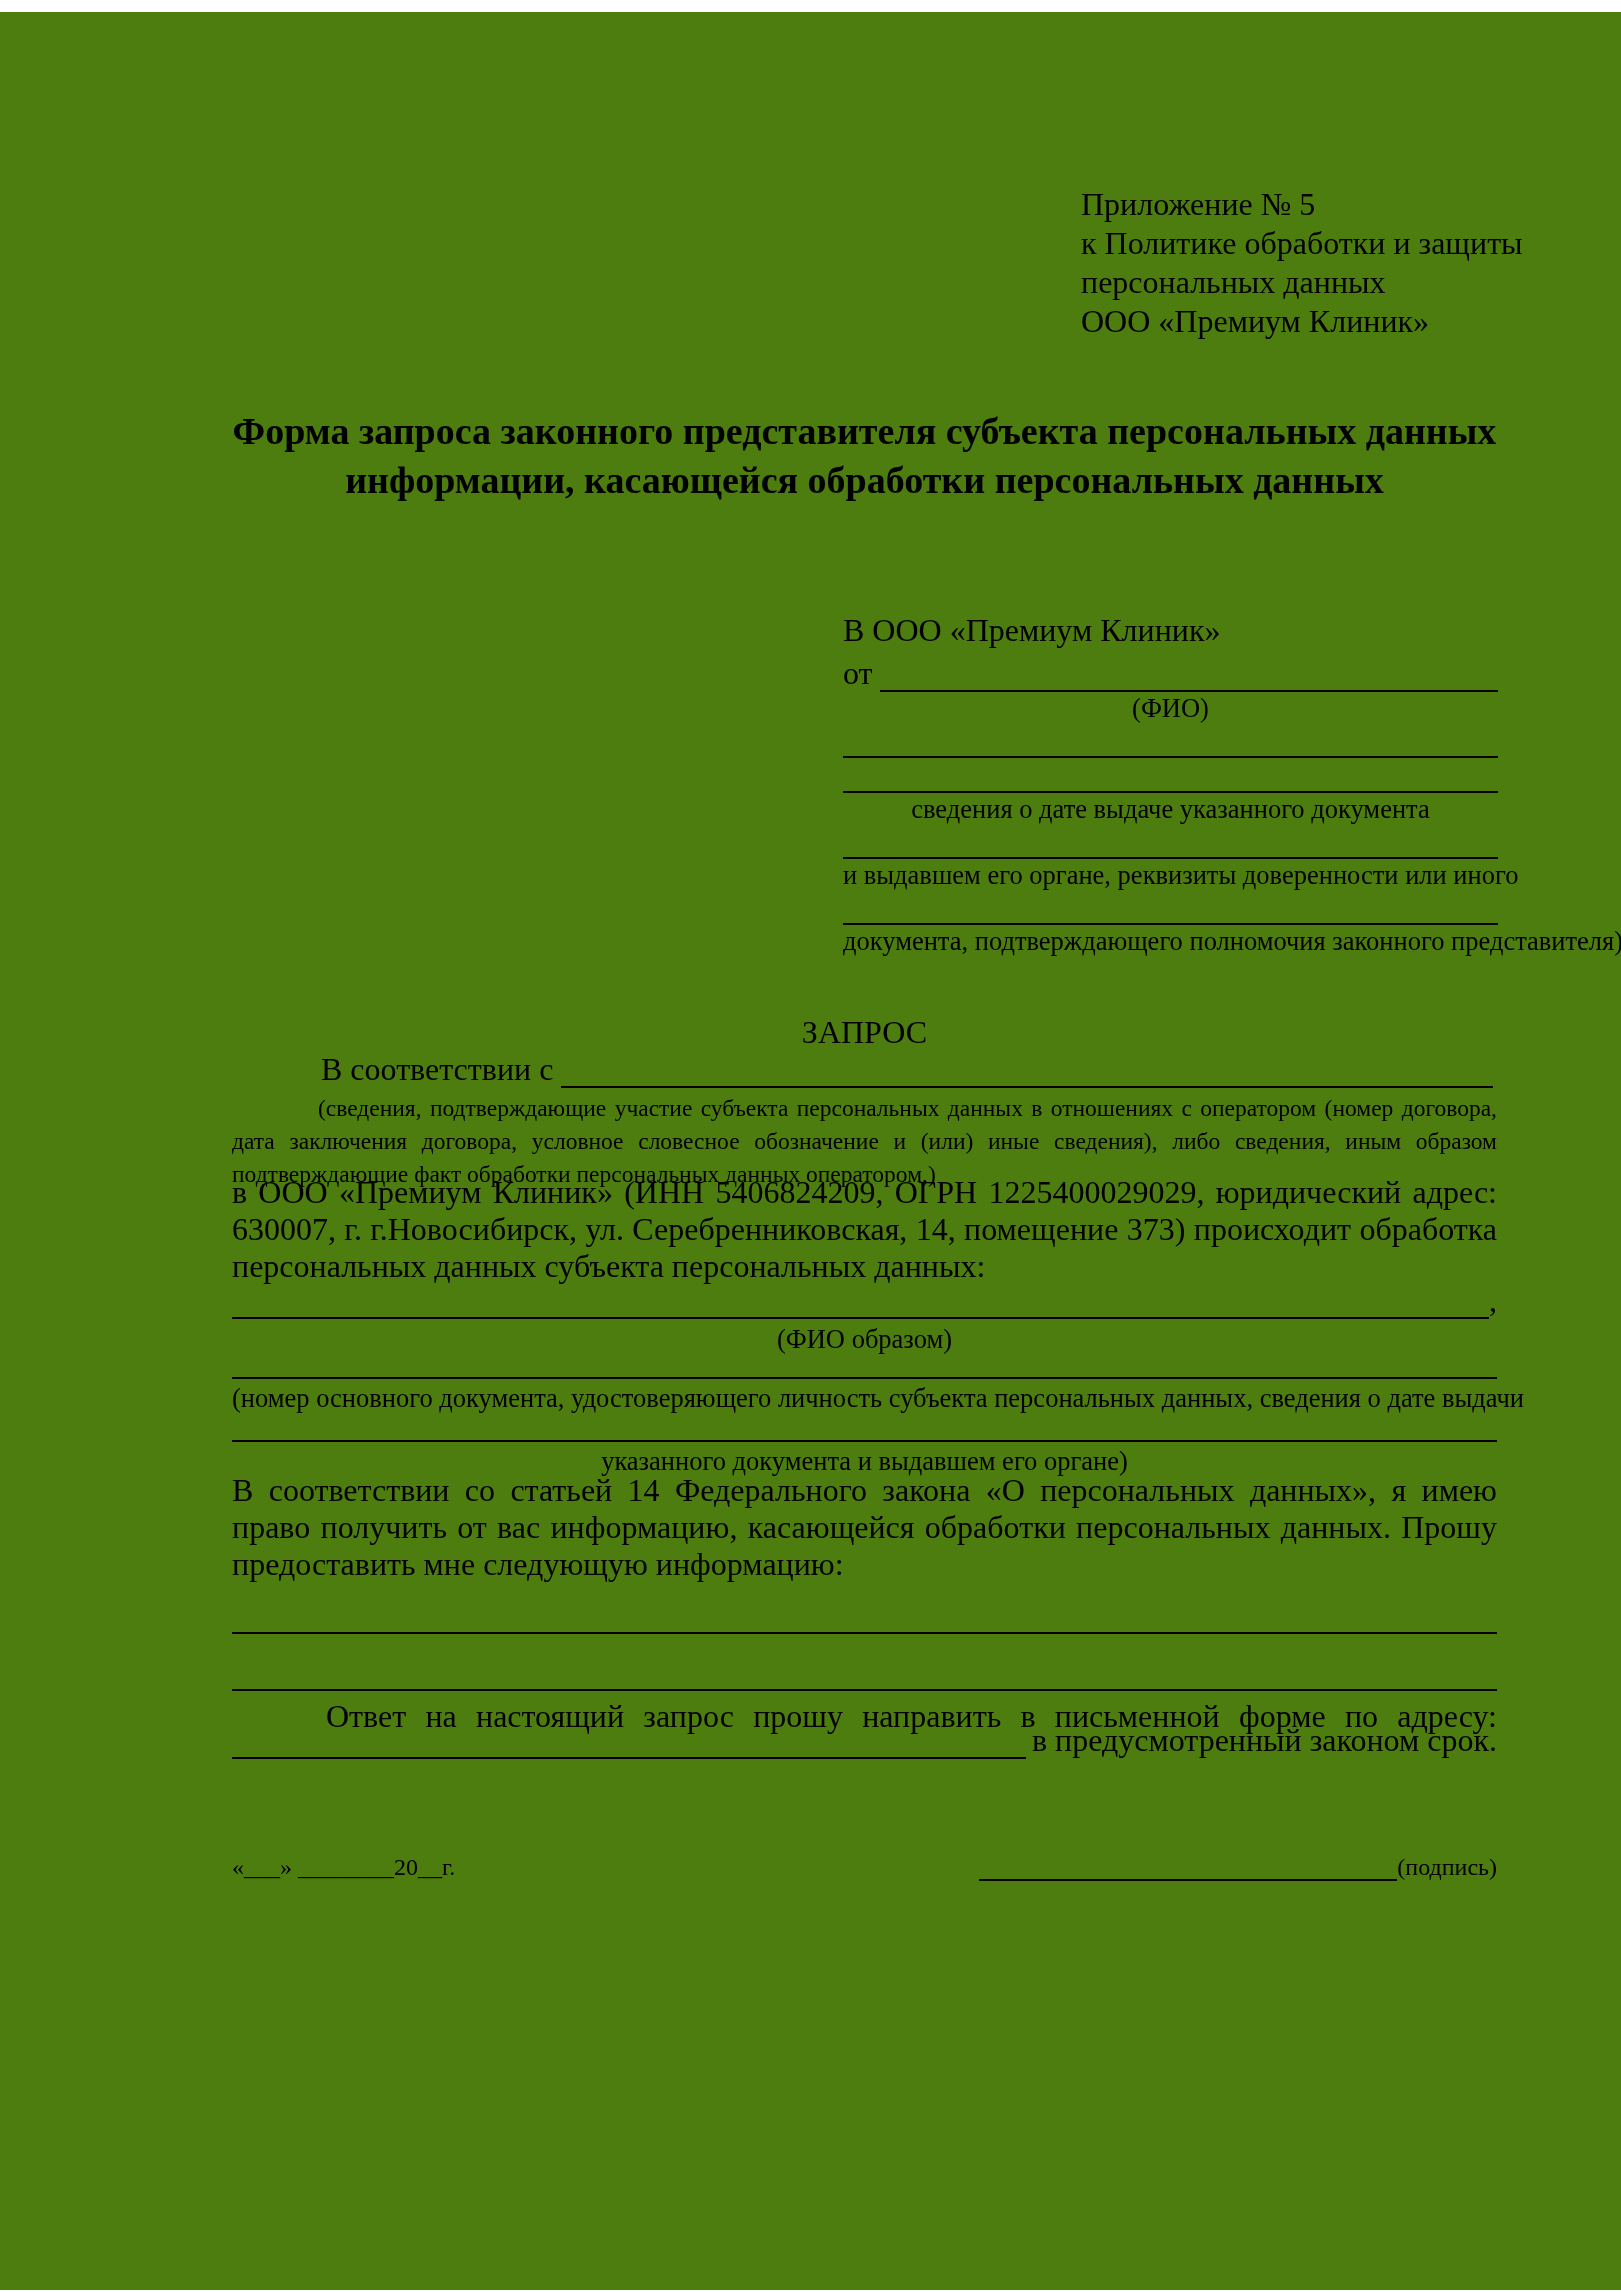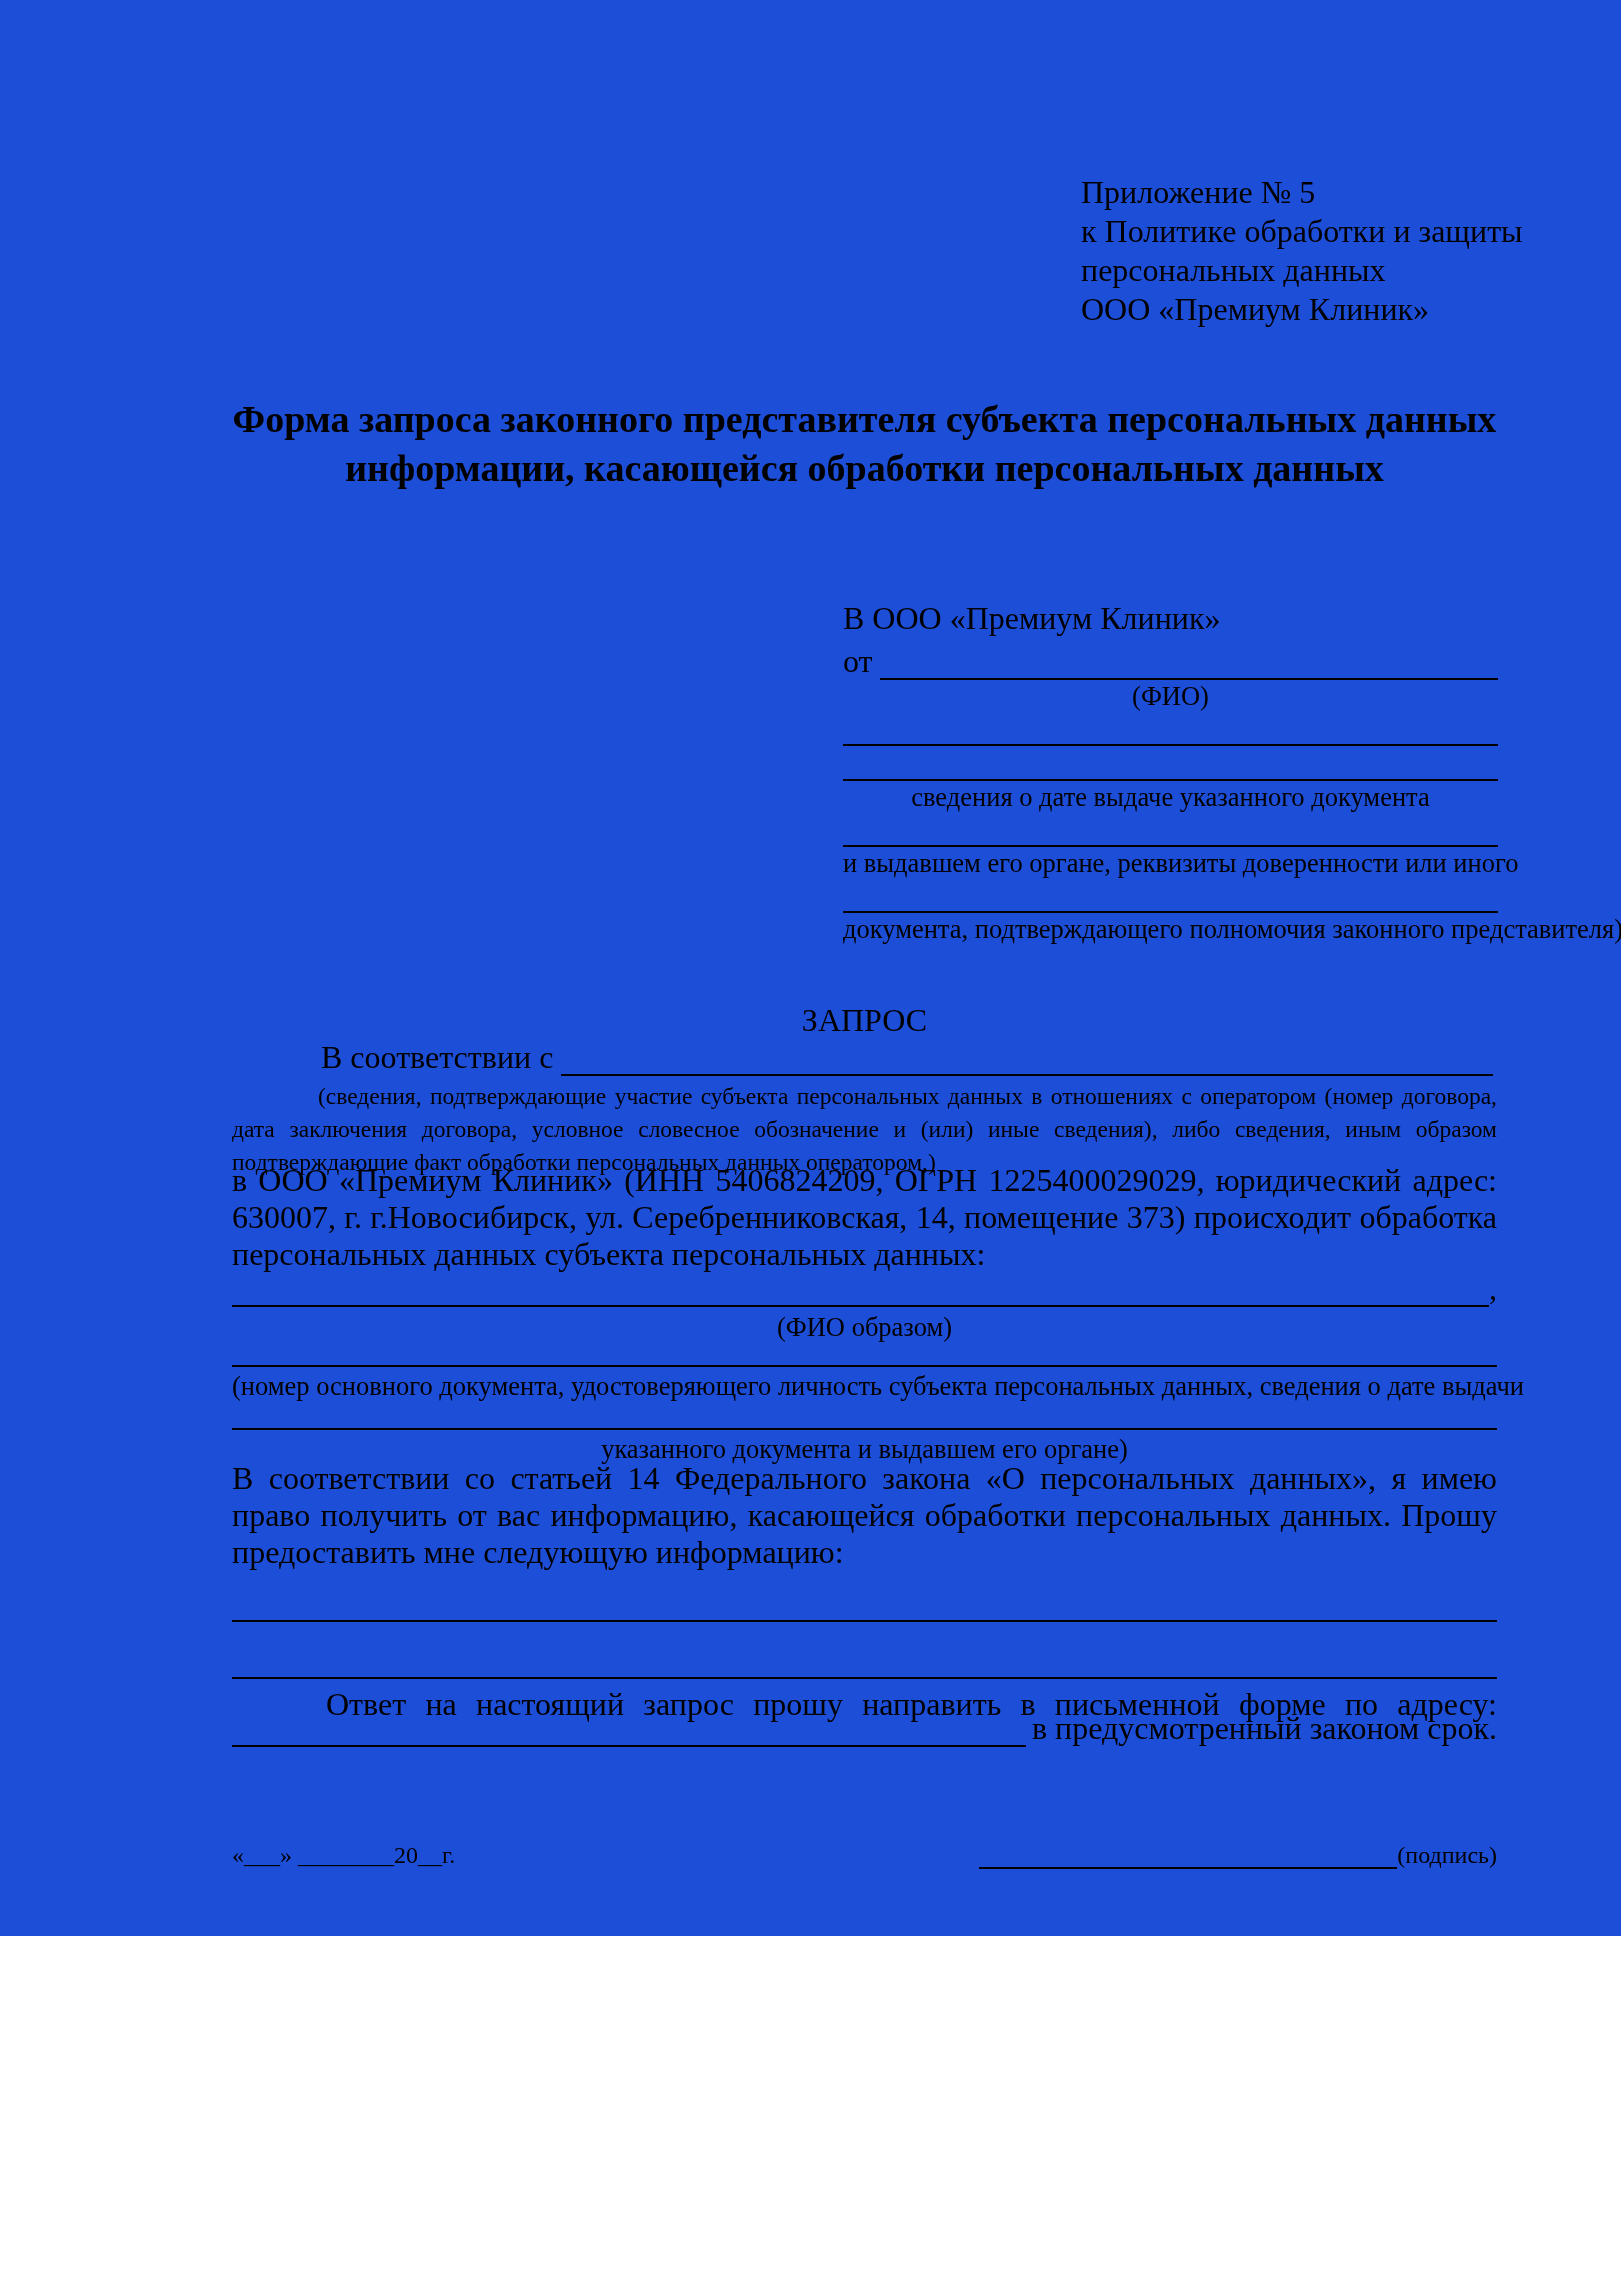--- a/index.html
+++ b/index.html
@@ -1,22 +1,23 @@
 <!DOCTYPE html>
 <html lang="ru"><head>
 <meta charset="utf-8">
 <style>
   html,body{margin:0;padding:0;background:#ffffff;}
   .page{
     position:relative;
-    width:1621px;height:1936px;
-    background:#1d4ed8;
+    width:1621px;height:2278px;
+    background:#4d7c0f;
     font-family:"Liberation Serif","DejaVu Serif",serif;
     color:#000;
     overflow:hidden;
+    margin-top:12px;
   }
   .abs{position:absolute;}
   
   .annex{left:1081px;top:173px;font-size:32px;line-height:39px;white-space:nowrap;}
   
   .title{left:232px;width:1265px;top:395px;text-align:center;font-weight:bold;
          font-size:38px;line-height:49px;}
   .title div{white-space:nowrap;}
   
   .addr{left:843px;width:655px;top:600px;font-size:32px;}

